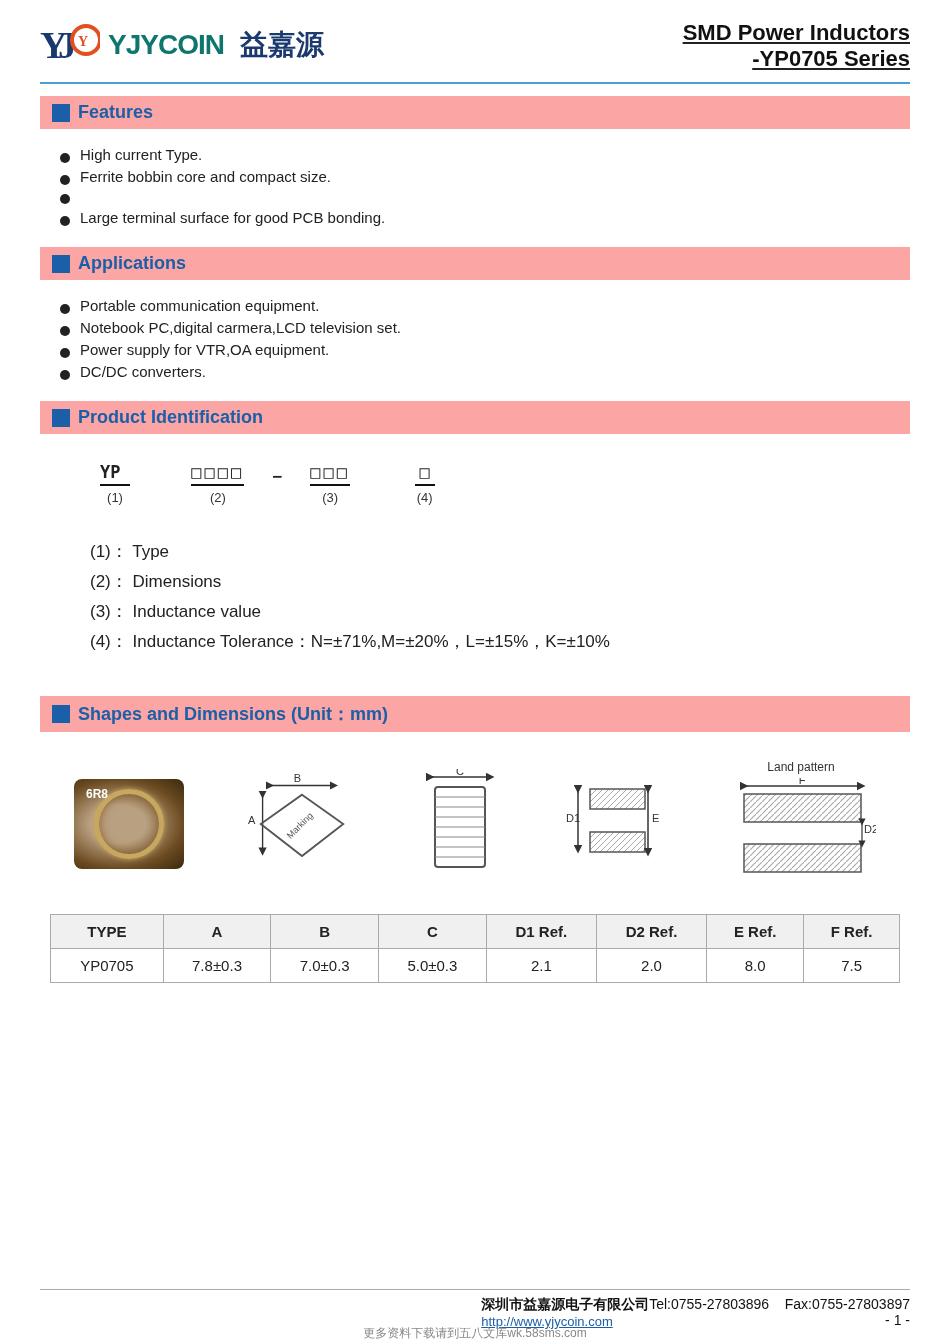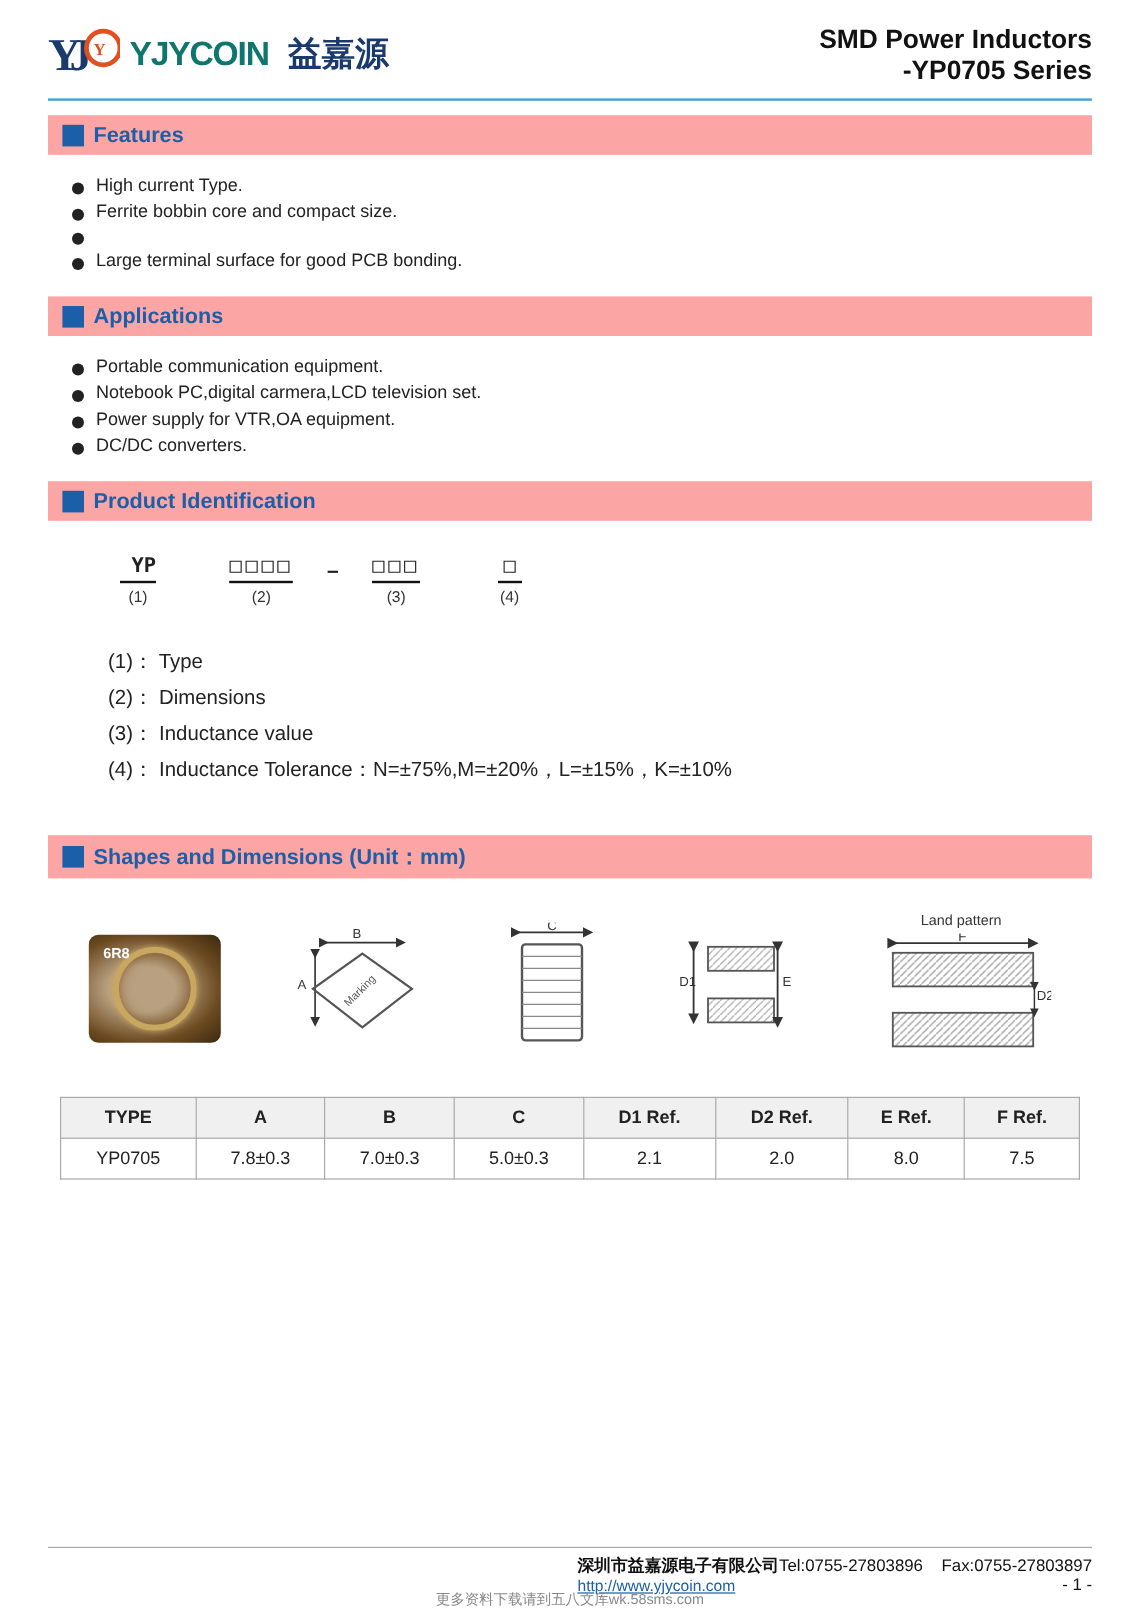--- a/index.html
+++ b/index.html
@@ -38,20 +38,21 @@
 
     .logo-chinese {
       font-size: 28px;
       color: #1a3a6e;
       font-weight: bold;
       margin-left: 8px;
     }
 
     .title-area {
       text-align: right;
+      text-decoration: underline;
     }
 
     .title-area .main-title {
       font-size: 22px;
       font-weight: bold;
       color: #111;
     }
 
     .title-area .sub-title {
       font-size: 22px;
@@ -83,21 +84,21 @@
       color: #1a5fa8;
     }
 
     
     .bullet-list {
       padding: 4px 0 4px 20px;
     }
 
     .bullet-item {
       display: flex;
-      align-items: center;
+      align-items: flex-end;
       gap: 10px;
       margin: 5px 0;
       font-size: 15px;
       color: #222;
     }
 
     .bullet-dot {
       width: 10px;
       height: 10px;
       background: #222;
@@ -327,21 +328,21 @@
   <div class="section-header">
     <span class="blue-square"></span>
     <span class="section-title">Product Identification</span>
   </div>
 
   <div class="product-id-content">
 
     <div style="display:flex;align-items:flex-end;gap:24px;margin-bottom:24px;padding-left:30px;">
 
       <div style="display:flex;flex-direction:column;align-items:center;">
-        <span style="font-size:17px;font-weight:bold;font-family:monospace;border-bottom:2px solid #111;padding-bottom:2px;min-width:30px;text-align:right;">YP</span>
+        <span style="font-size:17px;font-weight:bold;font-family:monospace;border-bottom:2px solid #111;padding-bottom:2px;min-width:30px;text-align:left;">YP</span>
         <span style="font-size:13px;color:#333;margin-top:4px;">(1)</span>
       </div>
 
       <div style="align-self:center;font-size:16px;margin-bottom:16px;color:#333;">&nbsp;&nbsp;&nbsp;</div>
 
       <div style="display:flex;flex-direction:column;align-items:center;">
         <span style="font-size:17px;font-family:monospace;border-bottom:2px solid #111;padding-bottom:2px;letter-spacing:3px;">□□□□</span>
         <span style="font-size:13px;color:#333;margin-top:4px;">(2)</span>
       </div>
 
@@ -368,21 +369,21 @@
       <div class="desc-item">
         <span class="num">(2)：</span>
         <span>Dimensions</span>
       </div>
       <div class="desc-item">
         <span class="num">(3)：</span>
         <span>Inductance value</span>
       </div>
       <div class="desc-item">
         <span class="num">(4)：</span>
-        <span>Inductance Tolerance：N=±75%,M=±20%，L=±15%，K=±10%</span>
+        <span>Inductance Tolerance：N=±71%,M=±20%，L=±15%，K=±10%</span>
       </div>
     </div>
   </div>
 
   <div class="section-header">
     <span class="blue-square"></span>
     <span class="section-title">Shapes and Dimensions (Unit：mm)</span>
   </div>
 
   <div class="shapes-content">

